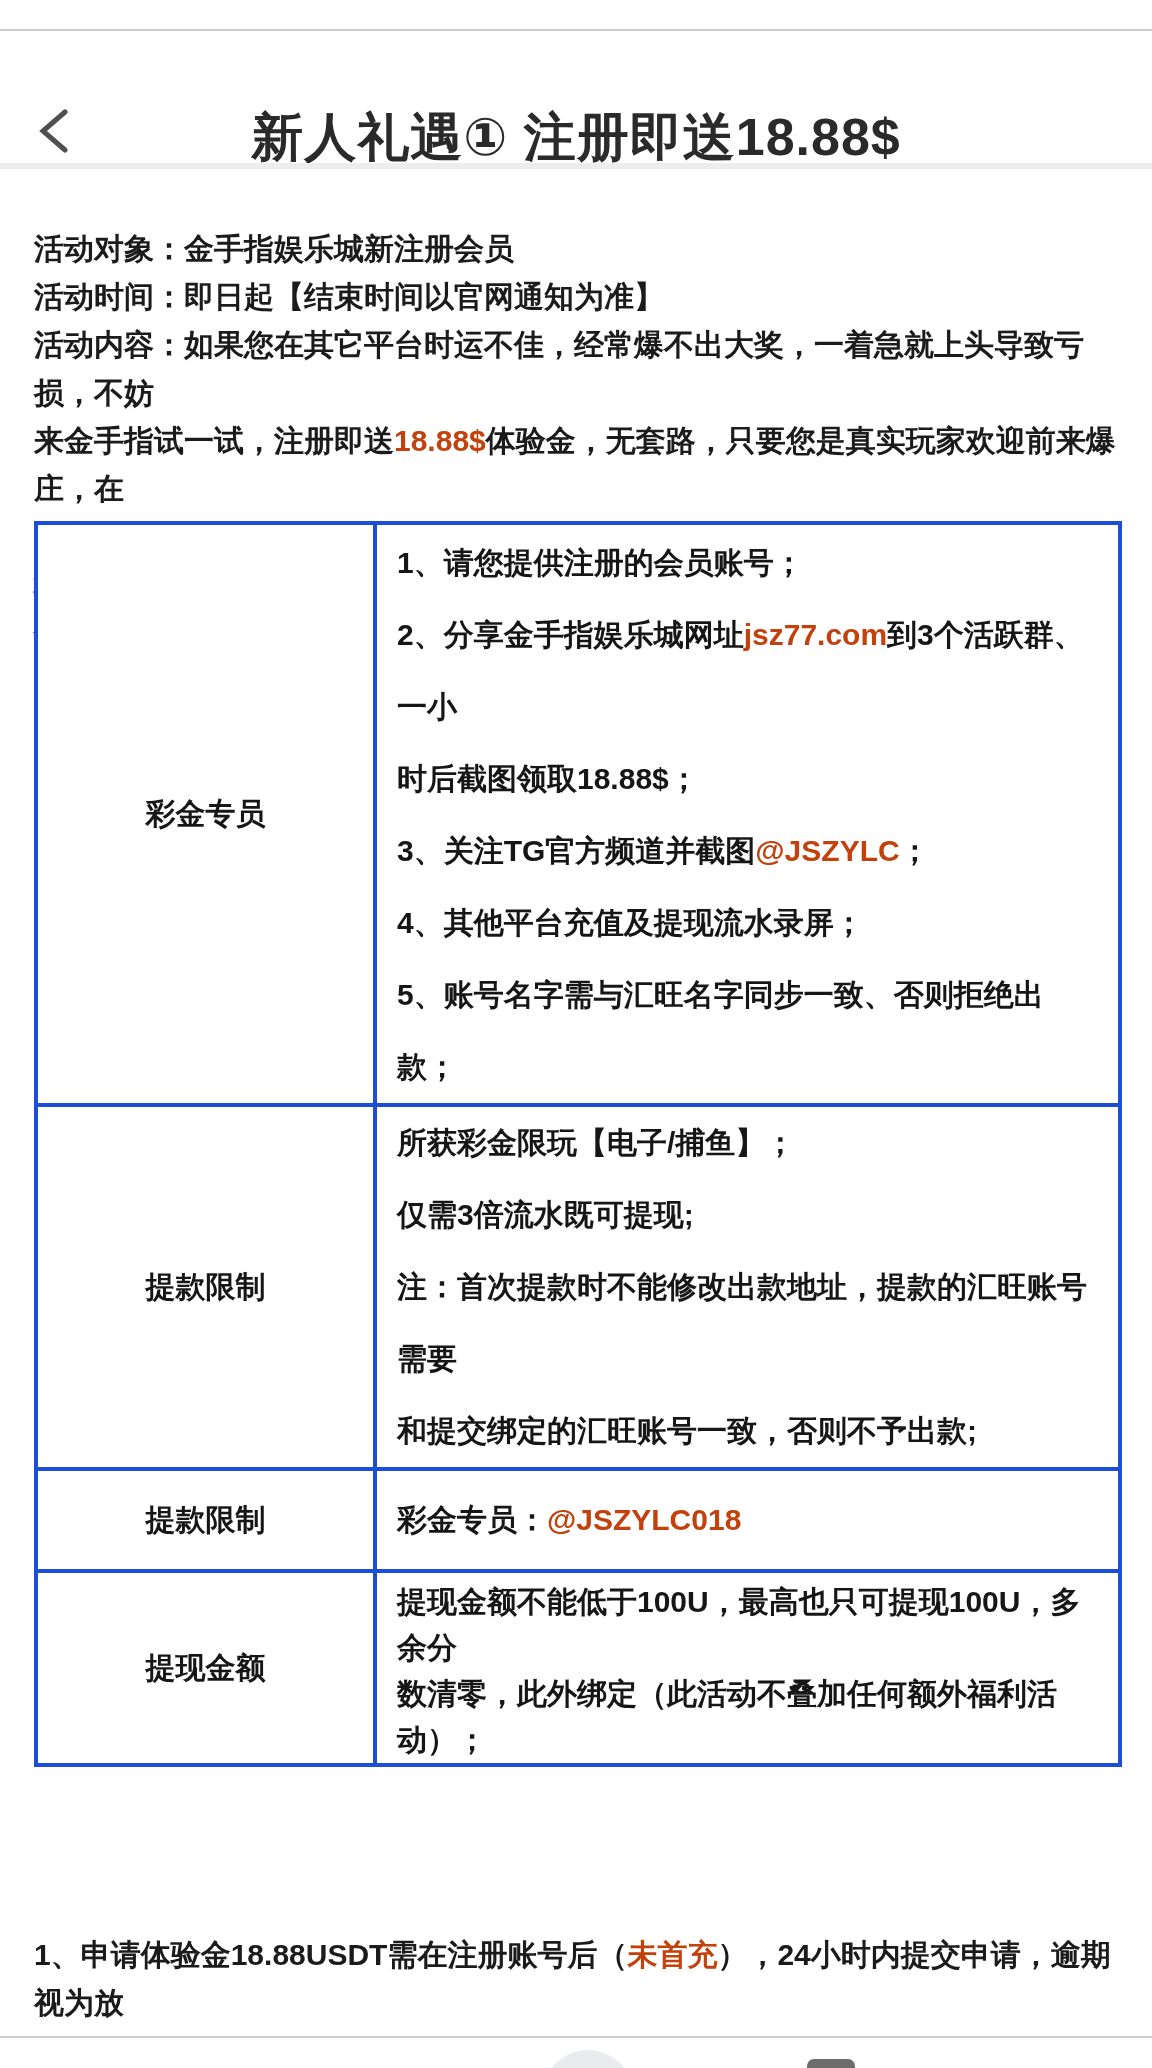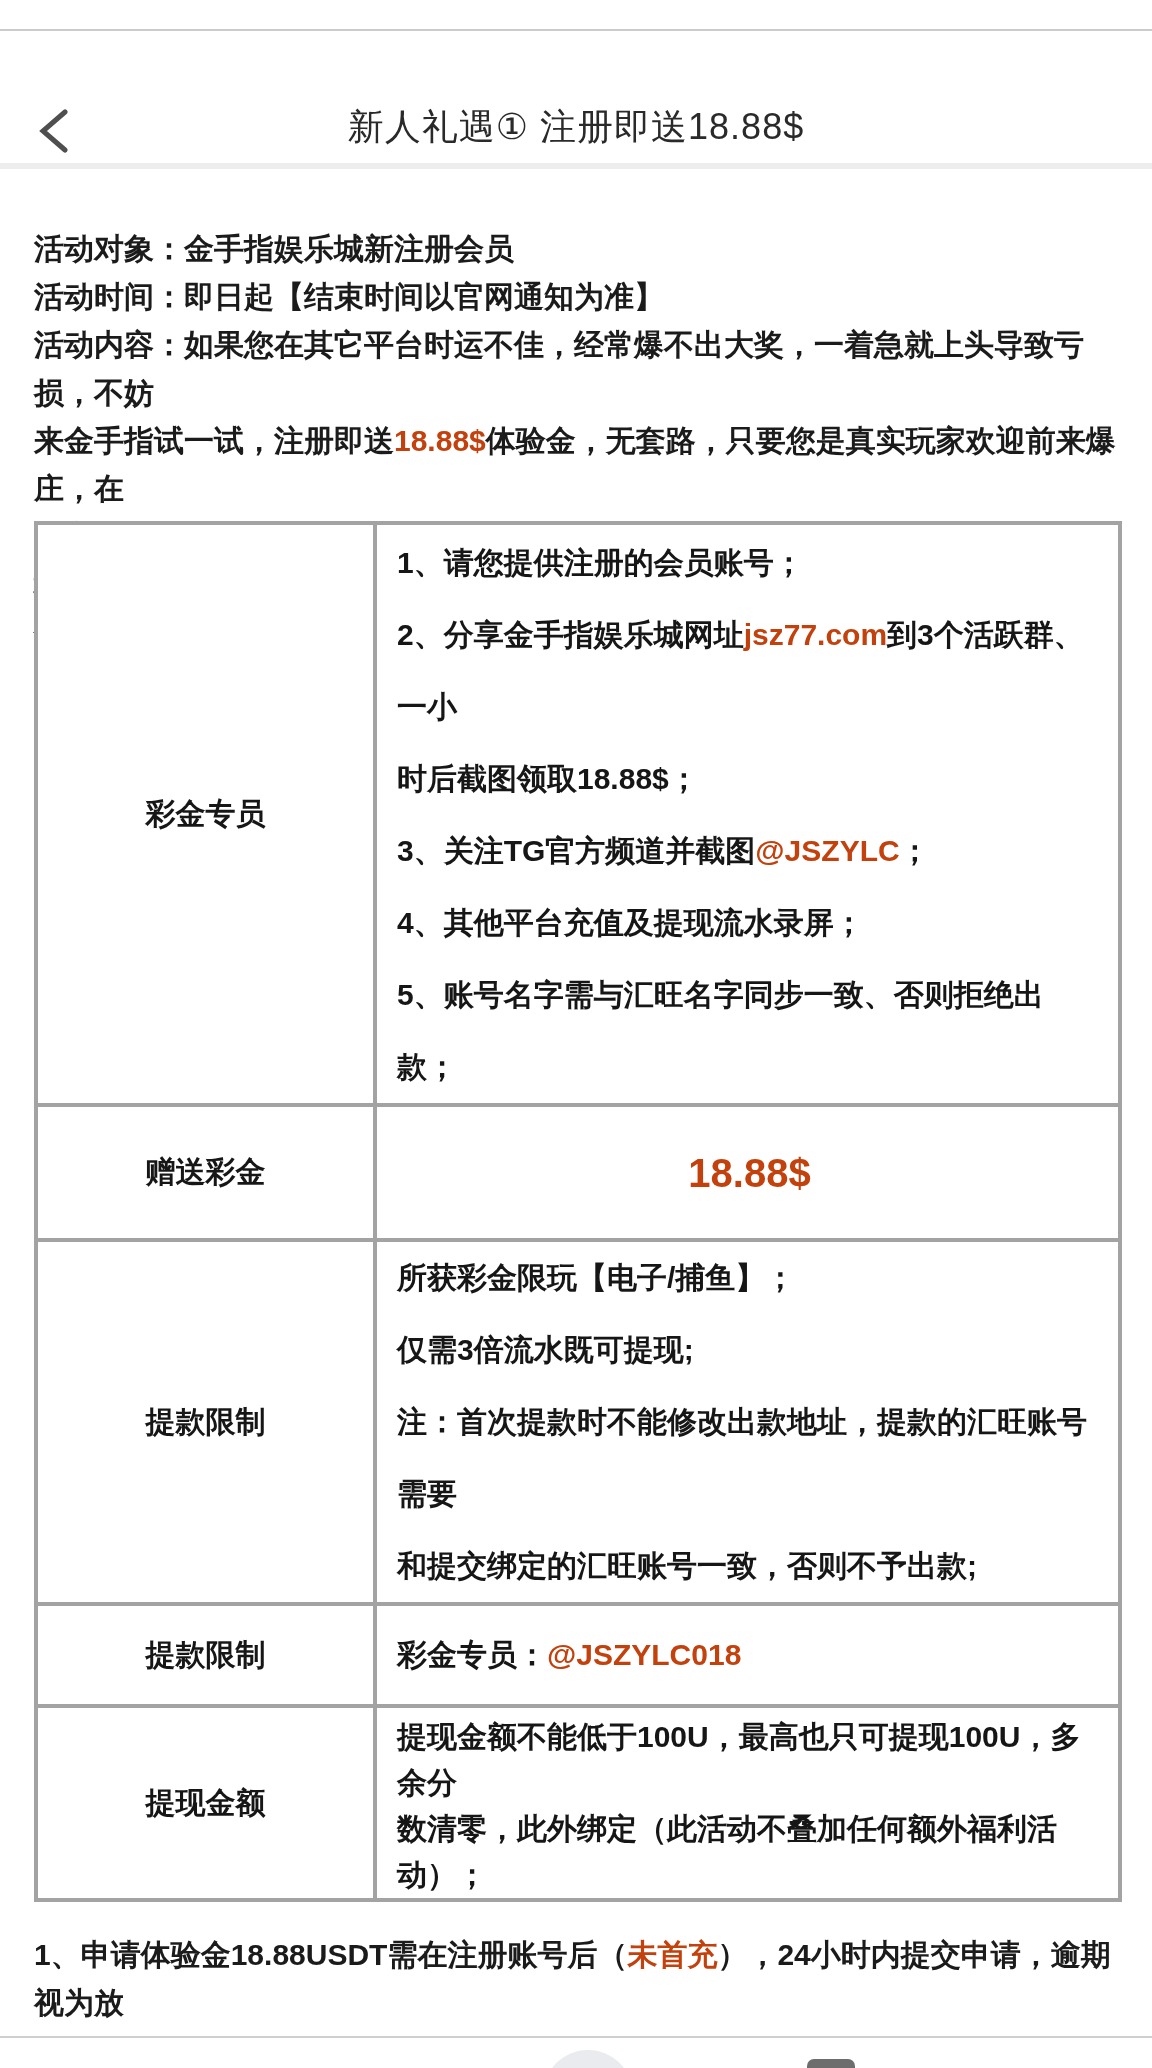--- a/index.html
+++ b/index.html
@@ -11,39 +11,39 @@
   }
   .red { color:#c2410c;text-align:right; }
 
   
   .top-hairline { position:absolute; left:0; top:29px; width:1152px; height:2px; background:#cbcbcb; }
   .header { position:absolute; left:0; top:31px; width:1152px; height:132px; background:#ffffff; }
   .back-btn { position:absolute; left:24px; top:66px; width:56px; height:66px; cursor:pointer; }
   .back-btn svg { position:absolute; left:12px; top:12px; }
   .page-title {
     position:absolute; left:0; top:72px; width:1152px;
-    text-align:center; font-size:36px; font-weight:400; color:#2a2a2a;
+    text-align:center; font-size:52px; font-weight:700; color:#2a2a2a;
     letter-spacing:1px; white-space:nowrap;
   }
   .header-band { position:absolute; left:0; top:163px; width:1152px; height:6px; background:#ededed; }
 
   
   .intro {
     position:absolute; left:34px; top:225px; width:1086px;
     font-size:30px; font-weight:700; line-height:48px;
     white-space:pre-line; color:#1b1b1b;
   }
 
   
   table.promo {
     position:absolute; left:34px; top:521px; width:1088px;
     border-collapse:collapse; table-layout:fixed;
     font-size:30px; font-weight:700; color:#161616;
   }
-  table.promo td { border:4px solid #a3a3a3; background:#ffffff; }
+  table.promo td { border:4px solid #1d4ed8; background:#ffffff; }
   td.lbl { width:339px; text-align:center; vertical-align:middle; }
   td.val { vertical-align:top; padding:0 16px 0 20px; white-space:pre-line; }
   tr.r-review   { height:540px; }
   tr.r-review   td.val { line-height:72px; padding-top:2px; }
   tr.r-bonus    { height:135px; }
   tr.r-bonus    td.val { vertical-align:middle; text-align:center; font-size:40px; line-height:1; white-space:nowrap; }
   tr.r-limit    { height:364px; }
   tr.r-limit    td.val { line-height:72px; }
   tr.r-claim    { height:102px; }
   tr.r-claim    td.val { vertical-align:middle; line-height:1.2; }
@@ -99,24 +99,20 @@
   <tbody>
     <tr class="r-review">
       <td class="lbl">彩金专员</td>
       <td class="val"><span>1、请您提供注册的会员账号；
 2、分享金手指娱乐城网址</span><span class="red">jsz77.com</span><span>到3个活跃群、一小
 时后截图领取18.88$；
 3、关注TG官方频道并截图</span><span class="red">@JSZYLC</span><span>；
 4、其他平台充值及提现流水录屏；
 5、账号名字需与汇旺名字同步一致、否则拒绝出款；</span></td>
     </tr>
-    <tr class="r-bonus">
-      <td class="lbl">赠送彩金</td>
-      <td class="val"><span class="red">18.88$</span></td>
-    </tr>
     <tr class="r-limit">
       <td class="lbl">提款限制</td>
       <td class="val"><span>所获彩金限玩【电子/捕鱼】；
 仅需3倍流水既可提现;
 注：首次提款时不能修改出款地址，提款的汇旺账号需要
 和提交绑定的汇旺账号一致，否则不予出款;</span></td>
     </tr>
     <tr class="r-claim">
       <td class="lbl">提款限制</td>
       <td class="val"><span>彩金专员：</span><span class="red">@JSZYLC018</span></td>

